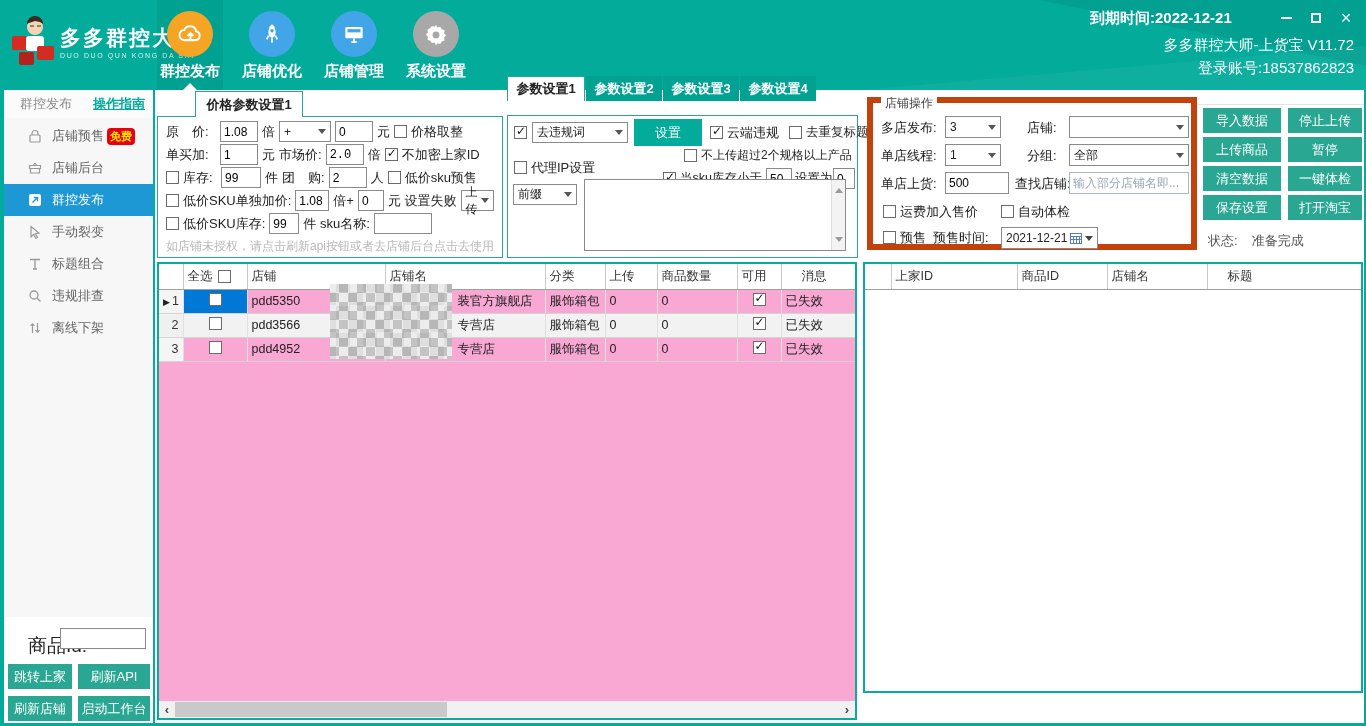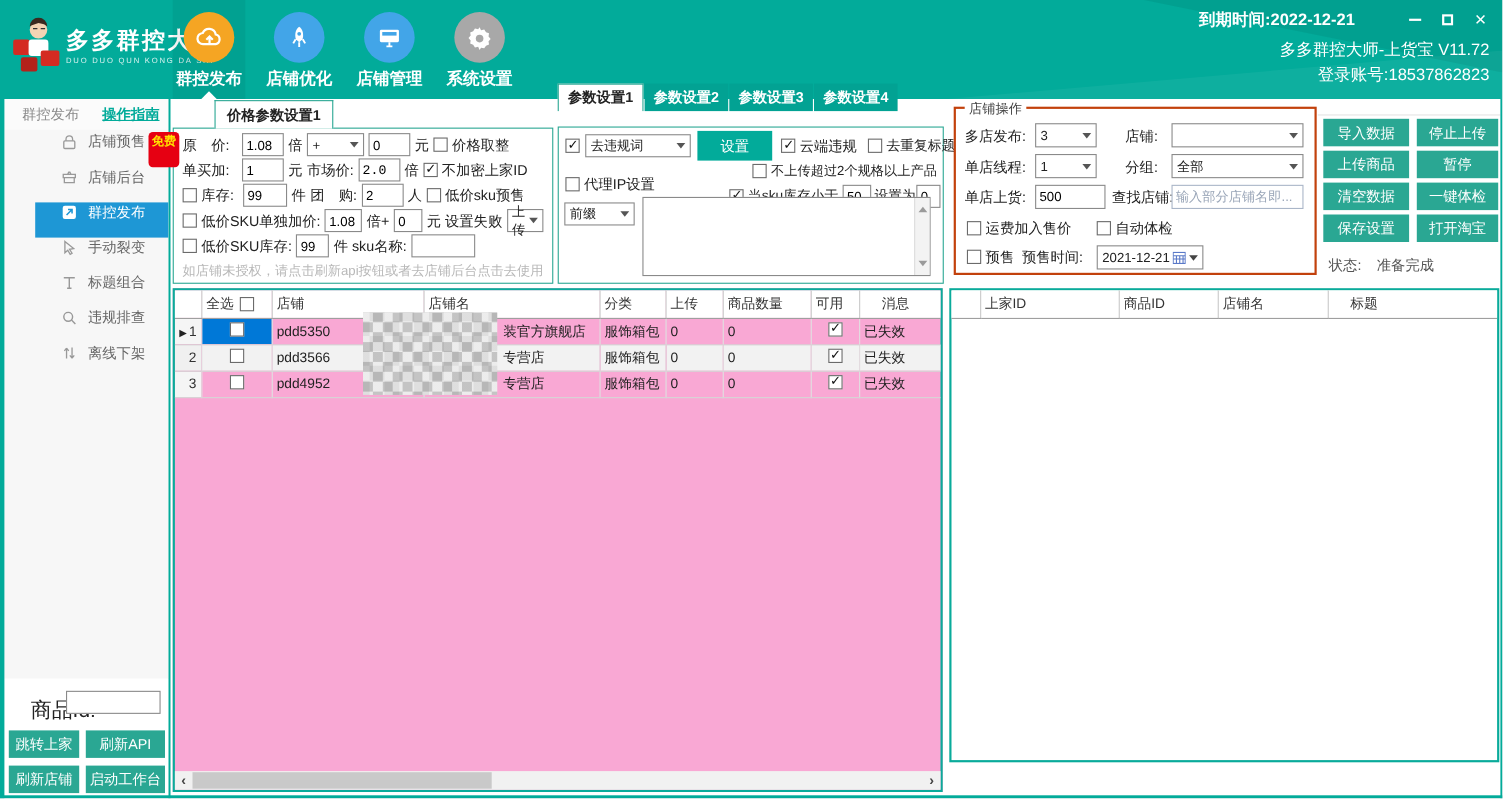--- a/index.html
+++ b/index.html
@@ -41,21 +41,21 @@
   .tb-account { position:absolute; right:12px; top:59px; color:#fff; font-size:15px; }
 
   
   .sidebar { position:absolute; left:0; top:90px; width:155px; height:636px; background:#fff;
              border-right:2px solid #02ab9a; padding-left:4px; z-index:10; }
   .side-head { height:28px; display:flex; align-items:center; background:#fbfbfb; }
   .side-head-title { color:#8a8a8a; font-size:13px; margin-left:16px; }
   .side-guide { margin-left:auto; margin-right:8px; color:#02ab9a; font-weight:bold; font-size:13px;
                 text-decoration:underline; cursor:pointer; }
   .side-menu { height:499px; background:#f7f7f7; padding-top:2px; }
-  .mitem { height:32px; display:flex; color:#666; font-size:13px; cursor:pointer;margin-left:28px; }
+  .mitem { height:32px; display:flex; align-items:center; color:#666; font-size:13px; cursor:pointer; }
   .mitem .micon { width:17px; height:17px; margin-left:22px; flex:none; display:flex; align-items:center; justify-content:center; }
   .mitem .mlabel { margin-left:9px; white-space:nowrap; }
   .mitem.active { background:#1e97d5; color:#fff; }
   .badge { margin-left:3px; background:#e60012; color:#ffe100; font-size:11px; font-weight:bold;
            padding:1px 3px; border-radius:4px; white-space:nowrap; }
   .side-bottom { position:relative; height:109px; background:#fff; }
   .pid-label { position:absolute; left:24px; top:16px; font-size:19px; }
   .pid-input { position:absolute; left:56px; top:11px; width:86px; height:24px; }
   .sbtn { position:absolute; height:25px; background:#2aa793; color:#fff; border:0; font-size:13px;
           font-family:inherit; cursor:pointer; white-space:nowrap; }
@@ -94,21 +94,21 @@
   .param-box { position:absolute; left:507px; top:115px; width:351px; height:143px; background:#fff;
                border:1px solid #2aa793; }
   .param-box .abs { position:absolute; }
   .ta { position:absolute; left:76px; top:63px; width:262px; height:72px; border:1px solid #8a8a8a; background:#fff; }
   .ta-sb { position:absolute; right:0; top:0; bottom:0; width:14px; background:#f3f3f3; border-left:1px solid #ddd; }
   .ta-up, .ta-dn { position:absolute; left:3px; width:0; height:0; border:4px solid transparent; }
   .ta-up { top:4px; border-bottom:5px solid #9a9a9a; }
   .ta-dn { bottom:4px; border-top:5px solid #9a9a9a; }
 
   
-  .ops-box { position:absolute; left:867px; top:97px; width:330px; height:153px; border:2px solid #c2410c; }
+  .ops-box { position:absolute; left:867px; top:97px; width:330px; height:153px; border:6px solid #c2410c; }
   .ops-legend { position:absolute; left:8px; top:-8px; background:#fff; padding:0 4px; font-size:12px; color:#444; }
   .ops-box .abs { position:absolute; }
   .find-inp { border:1px solid #aab6c8; }
   .find-inp::placeholder { color:#9aa6b8; }
   .datew { position:absolute; display:inline-flex; align-items:center; gap:3px; height:22px;
            border:1px solid #8a8a8a; background:#fff; padding:0 4px; font-size:12px; cursor:pointer; }
   .datew .car { width:0; height:0; border:4px solid transparent; border-top:5px solid #444; transform:translateY(2px); }
 
   .btn-divider { position:absolute; left:1198px; top:104px; width:166px; height:1px; background:#e4e4e4; }
   .obtn { position:absolute; height:25px; }

